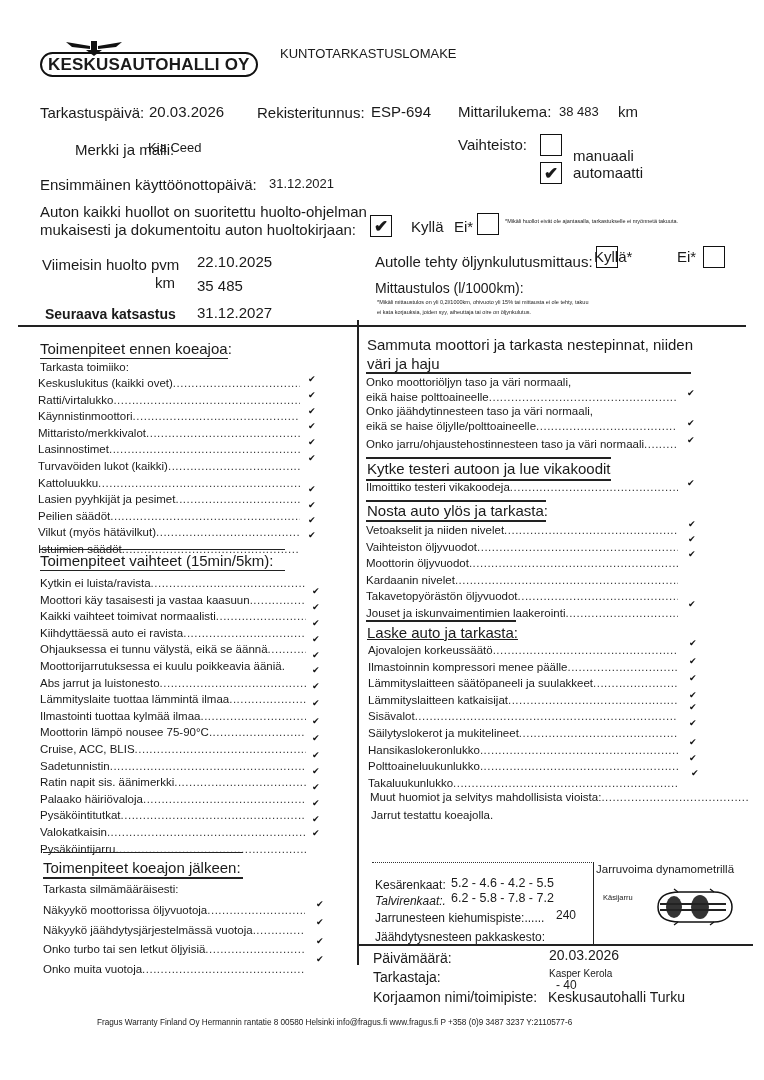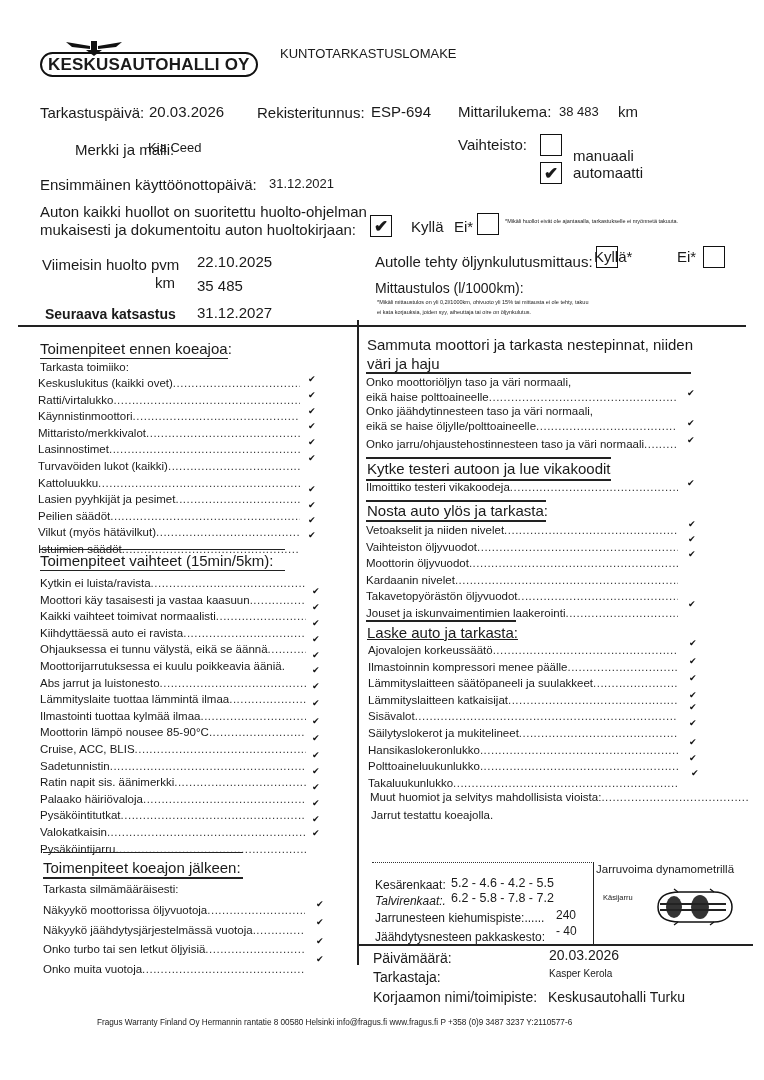--- a/index.html
+++ b/index.html
@@ -179,21 +179,21 @@
     </div>
   <div class="row">
       <span class="t">Lämmityslaite tuottaa lämmintä ilmaa</span>
       <span class="dots"></span>
     </div>
   <div class="row">
       <span class="t">Ilmastointi tuottaa kylmää ilmaa</span>
       <span class="dots"></span>
     </div>
   <div class="row">
-      <span class="t">Moottorin lämpö nousee 85-90°C</span>
+      <span class="t">Moottorin lämpö nousee 75-90°C</span>
       <span class="dots"></span>
     </div>
   <div class="row">
       <span class="t">Cruise, ACC, BLIS</span>
       <span class="dots"></span>
     </div>
   <div class="row">
       <span class="t">Sadetunnistin</span>
       <span class="dots"></span>
     </div>
@@ -397,21 +397,21 @@
 
 <div class="abs" style="left:372px; top:862px; width:222px; border-top: 1.5px dotted #333;"></div>
 <div class="hr" style="left:593px; top:862px; width:1px; height:82px;"></div>
 <div class="abs" style="left:375px; top:878px; font-size:12px;">Kesärenkaat:</div>
 <div class="abs" style="left:451px; top:876px; font-size:12.5px;">5.2 - 4.6 - 4.2 - 5.5</div>
 <div class="abs" style="left:375px; top:894px; font-size:12px;font-style:italic;">Talvirenkaat:.</div>
 <div class="abs" style="left:451px; top:891px; font-size:12.5px;">6.2 - 5.8 - 7.8 - 7.2</div>
 <div class="abs" style="left:375px; top:911px; font-size:12px;">Jarrunesteen kiehumispiste:......</div>
 <div class="abs" style="left:556px; top:908px; font-size:12px;">240</div>
 <div class="abs" style="left:375px; top:930px; font-size:12px;">Jäähdytysnesteen pakkaskesto:</div>
-<div class="abs" style="left:556px; top:924px; font-size:12px;">- 40</div>
+<div class="abs" style="left:556px; top:978px; font-size:12px;">- 40</div>
 
 <div class="abs" style="left:596px; top:863px; font-size:11.5px;">Jarruvoima dynamometrillä</div>
 <div class="abs" style="left:603px; top:893px; font-size:7.5px;">Käsijarru</div>
 <div class="abs" style="left:652px; top:886px;">
   <svg width="82" height="42" viewBox="0 0 82 42">
     <path d="M6 21 C6 10, 14 6, 28 6 L62 6 C74 6, 80 13, 80 21 C80 29, 74 36, 62 36 L28 36 C14 36, 6 32, 6 21 Z" fill="#fff" stroke="#111" stroke-width="1.5"></path>
     <ellipse cx="22" cy="21" rx="8" ry="11" fill="#333"></ellipse>
     <ellipse cx="48" cy="21" rx="9" ry="12" fill="#333"></ellipse>
     <rect x="8" y="17" width="66" height="2" fill="#222"></rect>
     <rect x="8" y="23" width="66" height="2" fill="#222"></rect>

